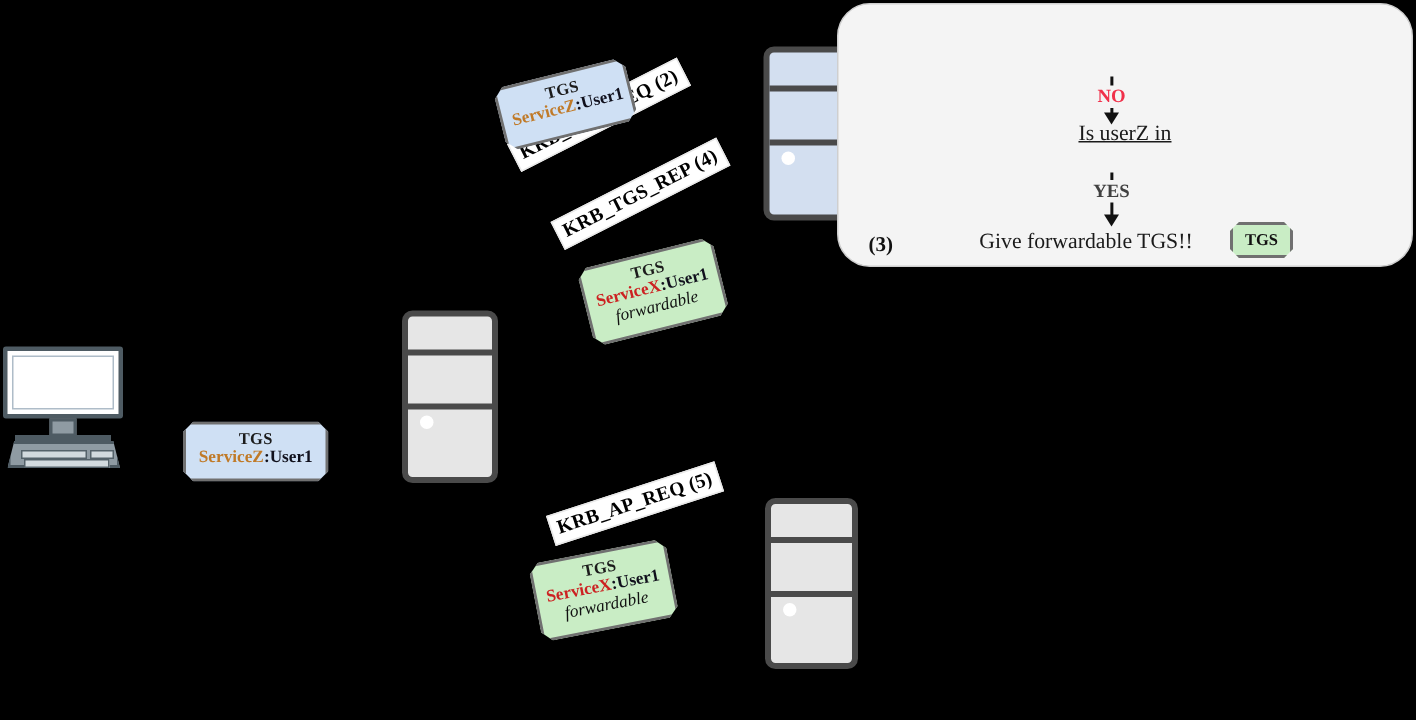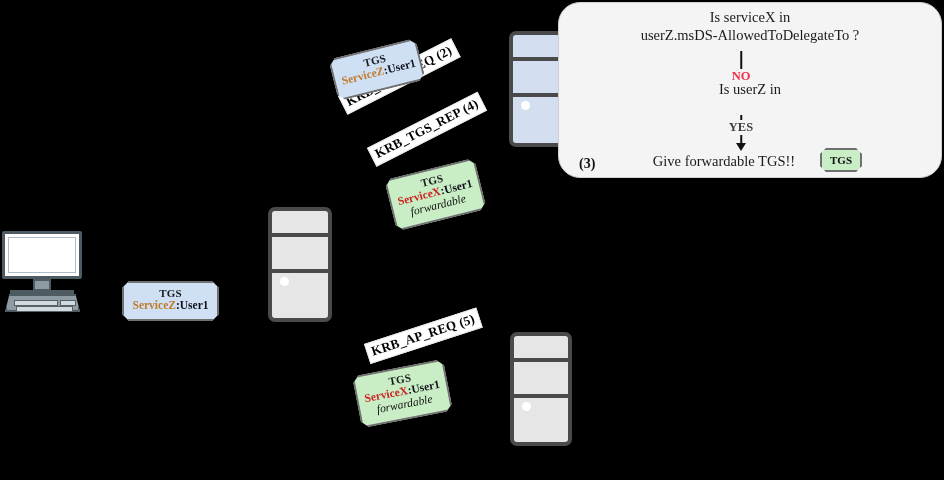--- a/index.html
+++ b/index.html
@@ -124,21 +124,21 @@
     box-sizing: border-box;
   }
   .panel-q {
     position: absolute; left: 0; right: 0;
     text-align: center;
     font-size: 14.5px;
     color: #1a1a1a;
     line-height: 1.22;
   }
   .q1 { top: 6px; }
-  .q2 { top: 78px; }
+  .q2 { top: 78px; text-decoration: underline; }
   .verdict {
     position: absolute; left: 0; right: 0; text-align: center;
     font-size: 14.5px; color: #1a1a1a;
   }
   .panel-step {
     position: absolute; left: 20px; top: 153px;
     font-weight: bold; font-size: 14px; color: #111;
   }
   .arrow-wrap {
     position: absolute; width: 40px; text-align: center;
@@ -240,29 +240,25 @@
   <div class="msg-label" style="left:364px; top:344px; transform:rotate(-18deg); transform-origin:left top;">KRB_AP_REQ (5)</div>
 
   <div class="ticket green" style="left:356px; top:367px; width:93px; height:53px; transform:rotate(-11deg); transform-origin:center center;">
     <div class="t-title">TGS</div>
     <div class="t-sub"><span class="svc-x">ServiceX</span><span class="user">:User1</span></div>
     <div class="t-fwd">forwardable</div>
   </div>
 
   <div class="panel">
 
-    <div class="panel-q q1">
-      <div>Is serviceX in</div>
-      <div>userZ.msDS-AllowedToDelegateTo ?</div>
-    </div>
 
     <div class="arrow-wrap" style="left:162px; top:48px; height:32px;">
       <div class="arrow-line" style="top:0; height:26px;"></div>
       <div class="arrow-head" style="top:24px;"></div>
-      <div class="arrow-tag tag-no" style="top:18px;">NO</div>
+      <div class="arrow-tag tag-no" style="top:6px;">NO</div>
     </div>
 
     <div class="panel-q q2">
       <div>Is userZ in</div>
     </div>
 
     <div class="arrow-wrap" style="left:162px; top:112px; height:36px;">
       <div class="arrow-line" style="top:0; height:30px;"></div>
       <div class="arrow-head" style="top:28px;"></div>
       <div class="arrow-tag tag-yes" style="top:5px;">YES</div>

